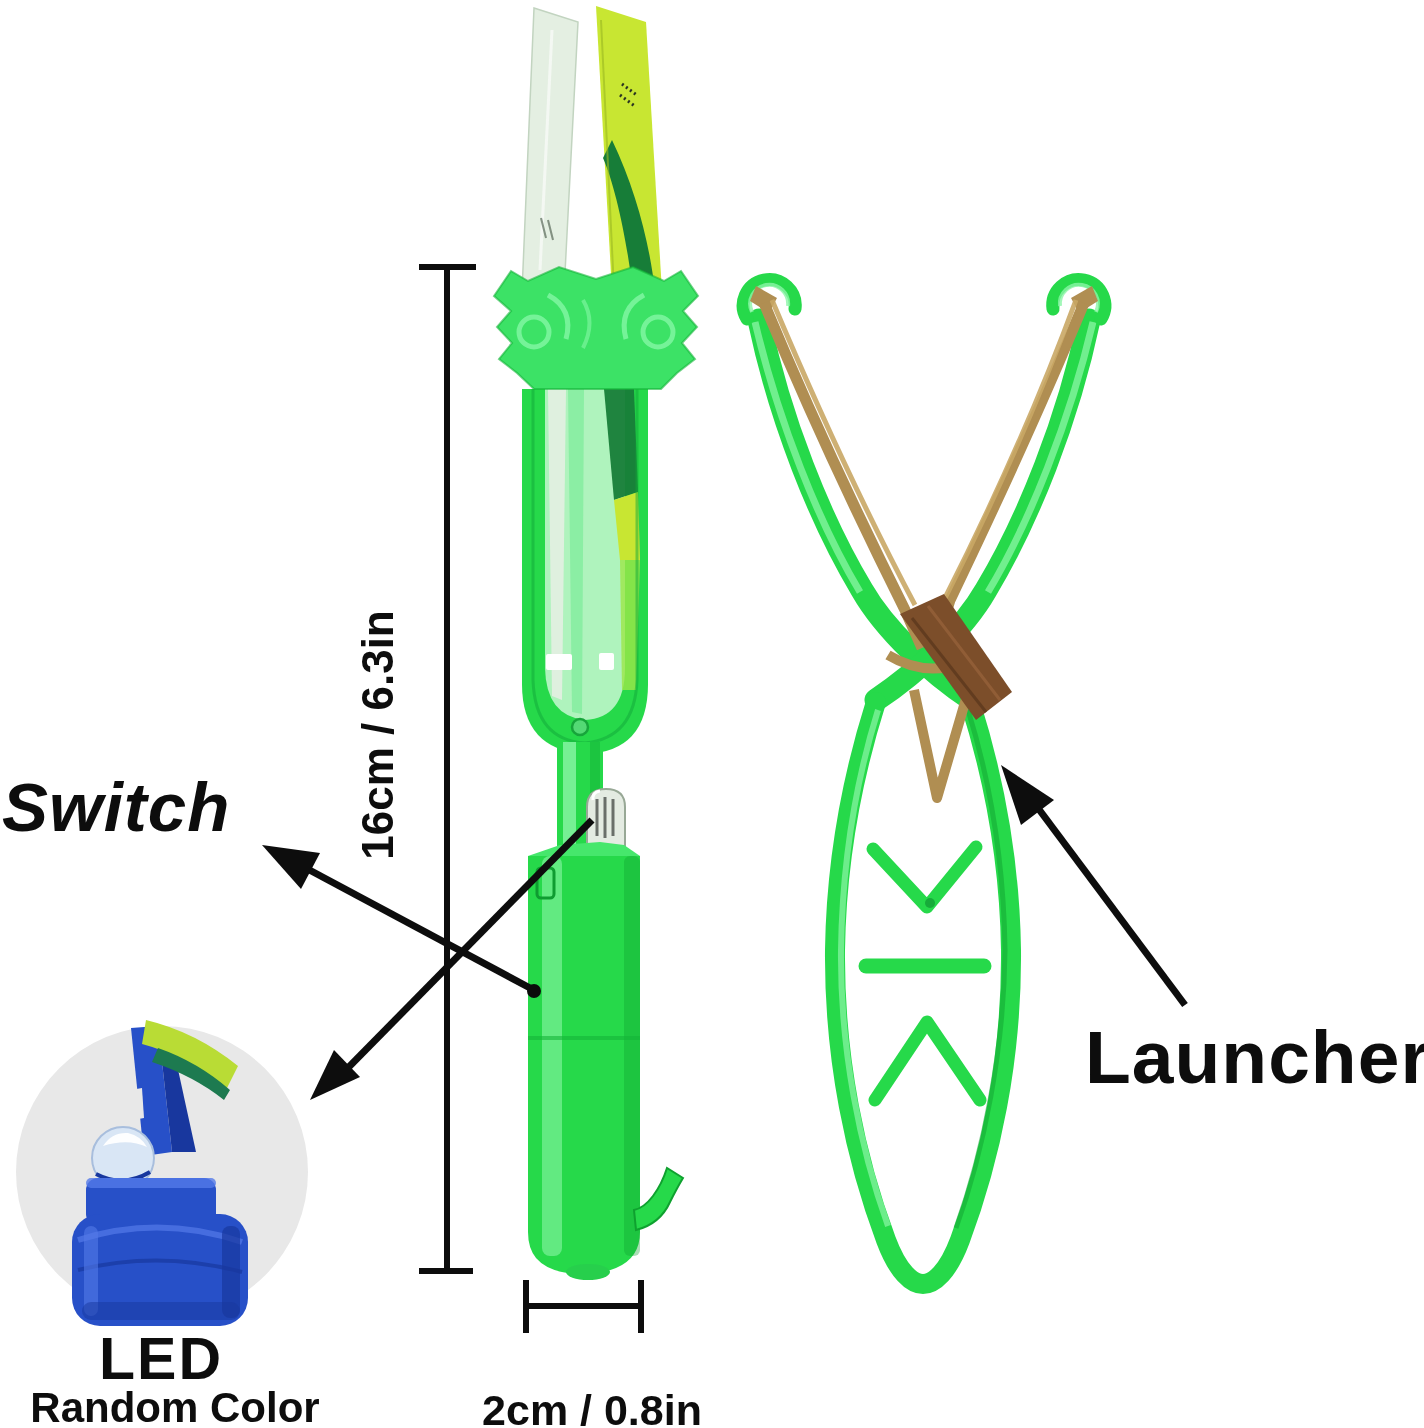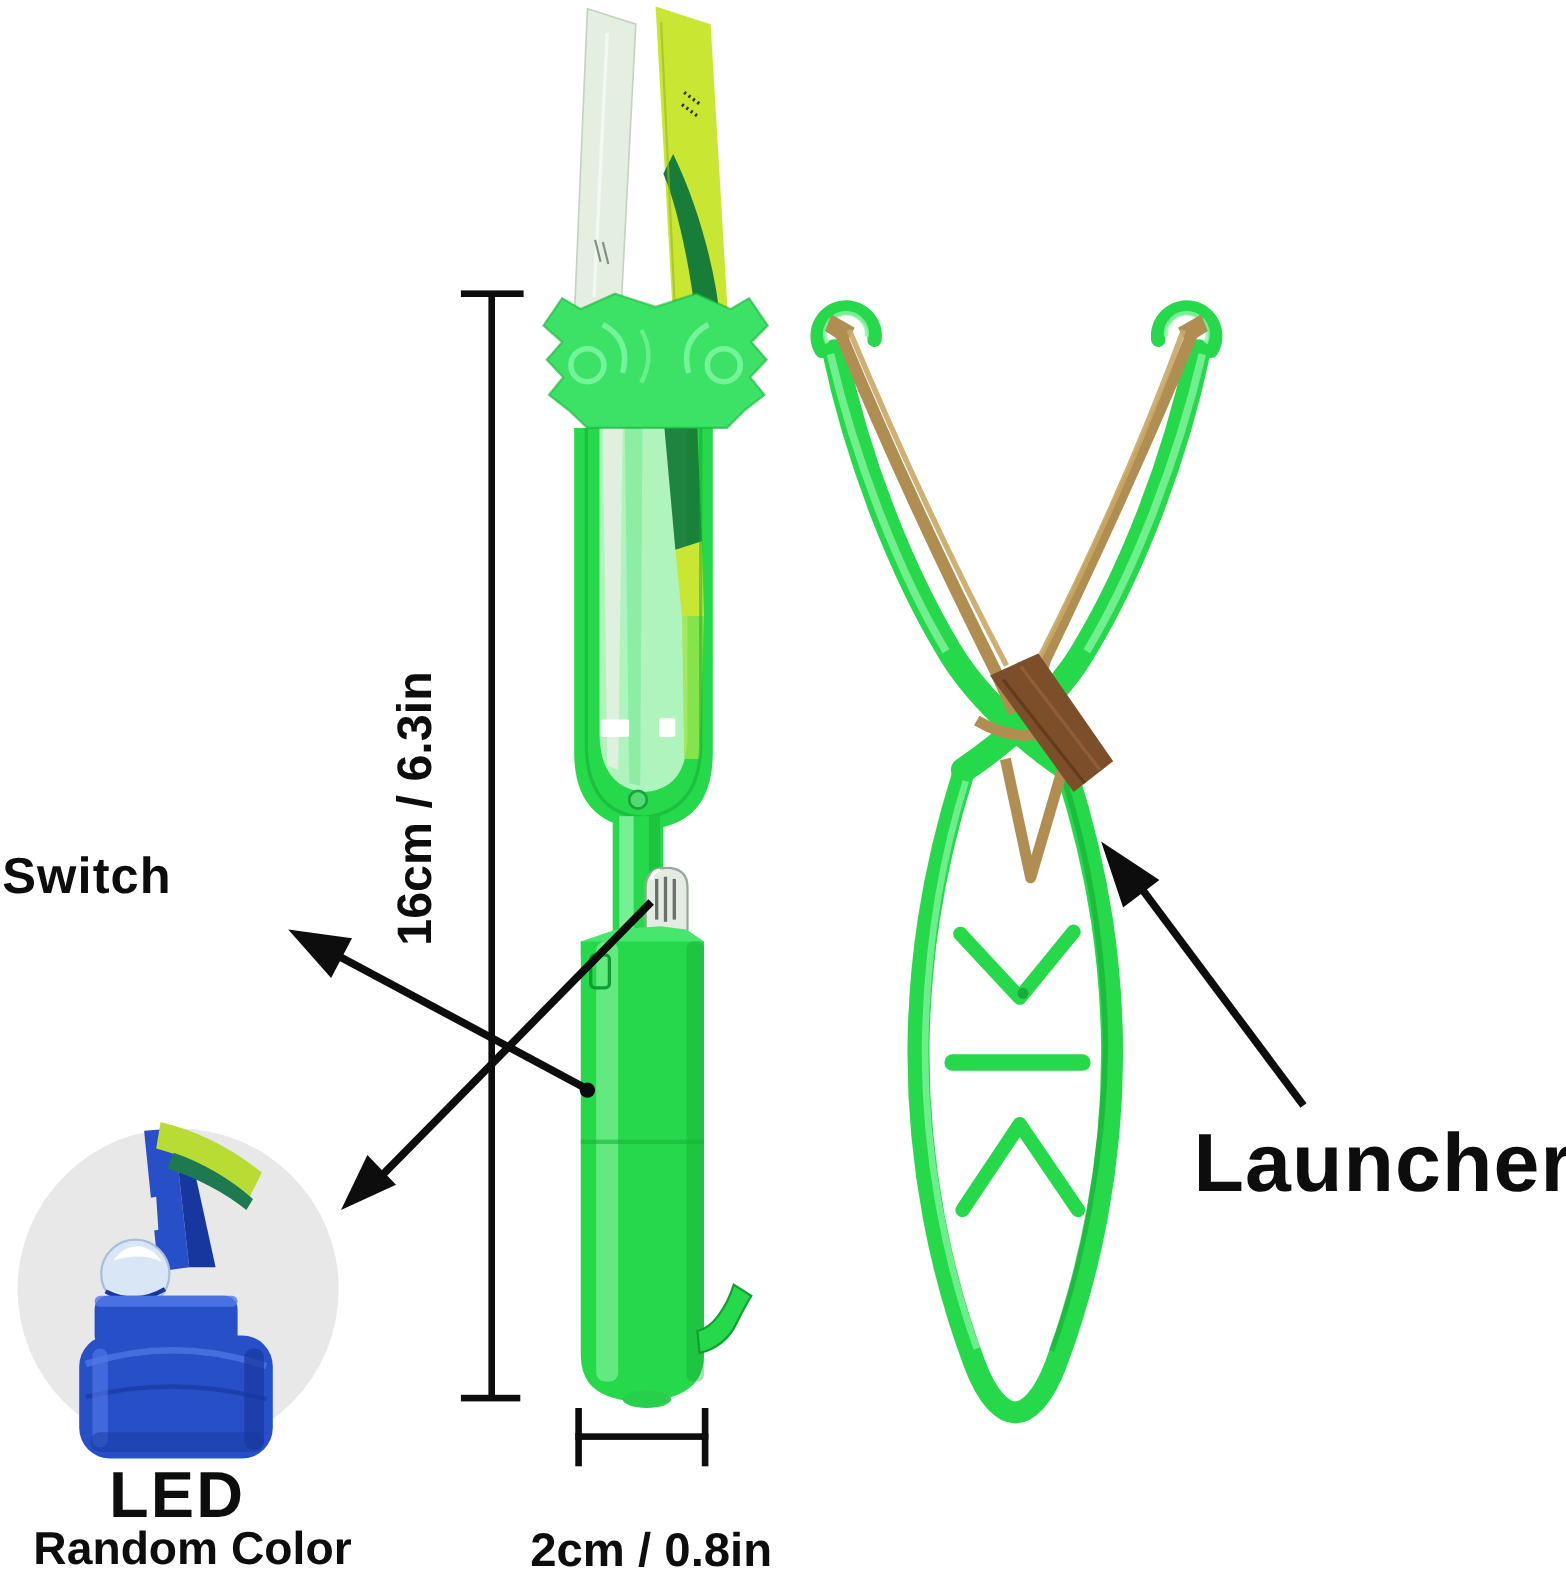--- a/index.html
+++ b/index.html
@@ -8,21 +8,21 @@
     --rubber-tan:#b08e52; --rubber-brown:#7c4e2a;
     --blue-main:#2750c8; --blue-dark:#18379e; --blue-light:#5479e8;
     --inset-bg:#e8e8e8; --annotation-black:#0d0d0d;
   }
   html,body{margin:0;padding:0;}
   body{width:1424px;height:1428px;position:relative;overflow:hidden;background:#ffffff;
        font-family:"Liberation Sans", sans-serif;}
   .stage{position:absolute;left:0;top:0;width:1424px;height:1428px;}
   svg{position:absolute;left:0;top:0;}
   .label{position:absolute;font-weight:bold;color:var(--annotation-black);line-height:1;white-space:nowrap;}
-  .switch-label{left:2px;top:773px;font-size:46px;letter-spacing:1px;}
+  .switch-label{left:2px;top:773px;font-size:69px;letter-spacing:1px;font-style:italic;}
   .launcher-label{left:1085px;top:1020px;font-size:75px;letter-spacing:1px;}
   .led-label{left:161px;top:1330px;font-size:59px;transform:translateX(-50%);letter-spacing:2px;}
   .led-sublabel{left:175px;top:1387px;font-size:42px;transform:translateX(-50%);}
   .dim-height{left:378px;top:735px;font-size:44px;transform:translate(-50%,-50%) rotate(-90deg);}
   .dim-width{left:592px;top:1344px;font-size:43px;transform:translateX(-50%);margin-top:45px;}
 </style>
 </head>
 <body>
 
 <div class="stage">

